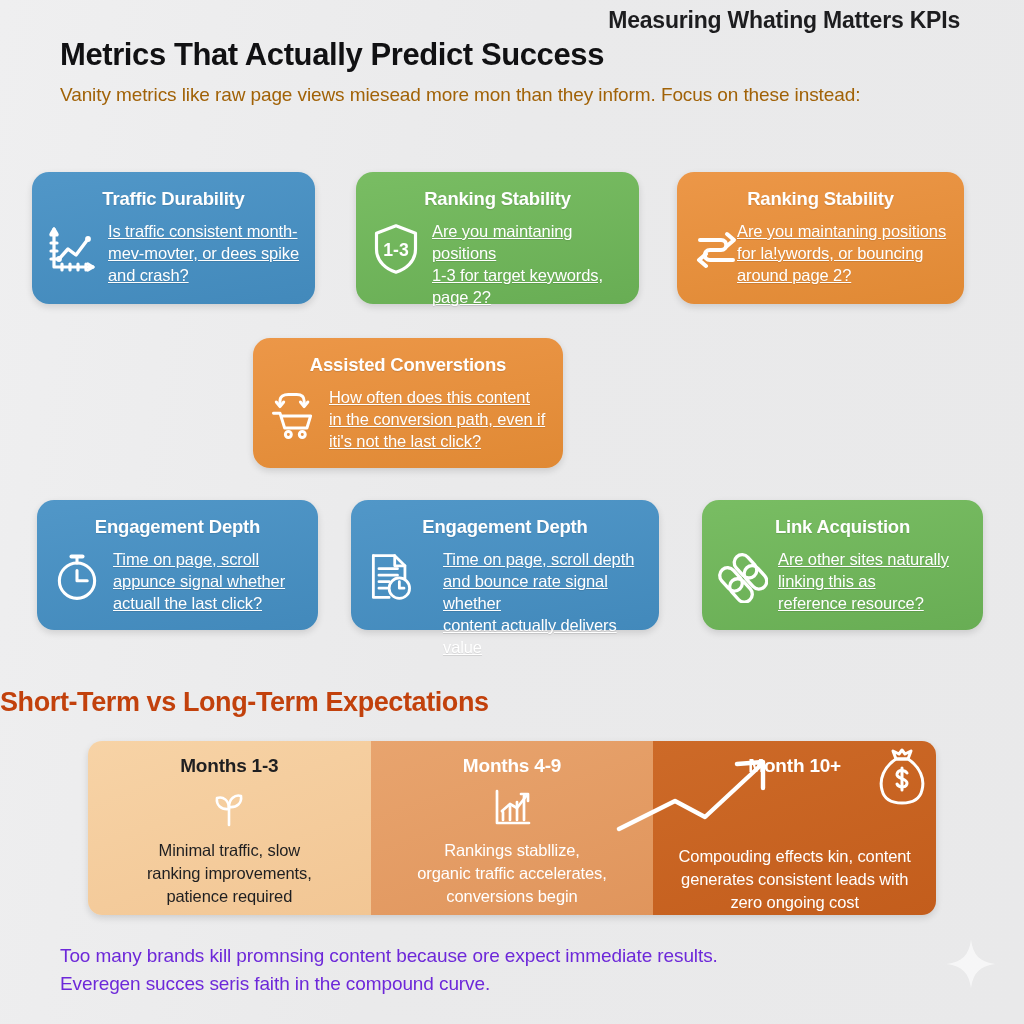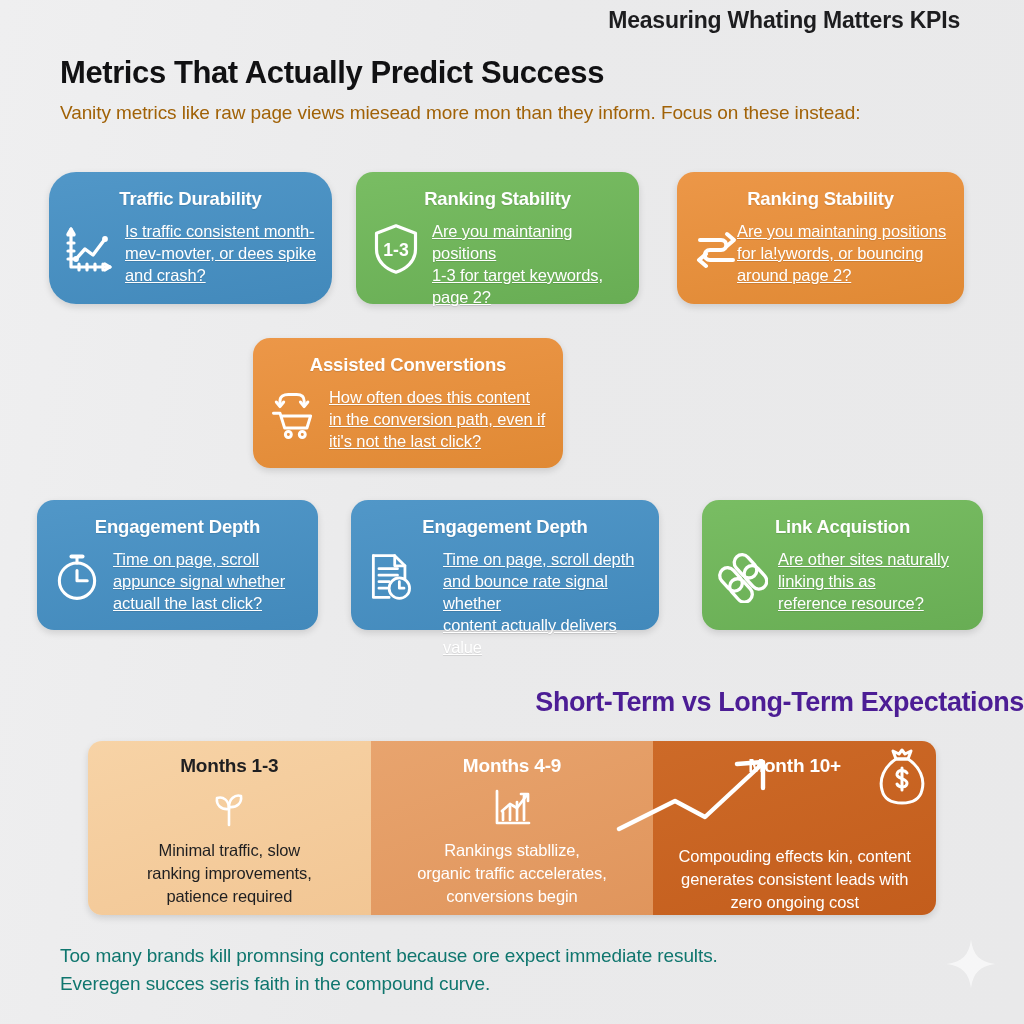--- a/index.html
+++ b/index.html
@@ -34,21 +34,21 @@
     letter-spacing: -0.2px;
     line-height: 1.25;
     text-align: right;
   }
 
   .headline {
     font-size: 31px;
     font-weight: bold;
     color: #111113;
     letter-spacing: -0.4px;
-    margin-top: 19px;
+    margin-top: 1px;
     line-height: 1.2;
   }
 
   .subhead {
     font-size: 19px;
     color: #a16207;
     line-height: 1.42;
     margin-top: 9px;
     letter-spacing: -0.1px;
   }
@@ -93,21 +93,21 @@
     font-size: 16.5px;
     line-height: 1.33;
     letter-spacing: -0.1px;
     padding-top: 1px;
     white-space: pre-line;
     text-shadow: 0 1px 1px rgba(0,0,0,0.10);
     text-decoration: underline;
   }
 
   
-  #card-traffic-durability   { left:  49px; top: 172px; width: 283px; height: 132px; border-radius: 27px; }
+  #card-traffic-durability   { left:  32px; top: 172px; width: 283px; height: 132px; }
   #card-ranking-stability-1  { left: 356px; top: 172px; width: 283px; height: 132px; }
   #card-ranking-stability-2  { left: 677px; top: 172px; width: 287px; height: 132px; }
   #card-assisted-conversions { left: 253px; top: 338px; width: 310px; height: 130px; }
   #card-engagement-depth-1   { left:  37px; top: 500px; width: 281px; height: 130px; }
   #card-engagement-depth-2   { left: 351px; top: 500px; width: 308px; height: 130px; }
   #card-link-acquistion      { left: 702px; top: 500px; width: 281px; height: 130px; }
 
   
   #card-ranking-stability-1 .card-text,
   #card-ranking-stability-2 .card-text { width: 250px; }
@@ -115,24 +115,24 @@
   #card-traffic-durability .card-text  { width: 218px; }
   #card-engagement-depth-1 .card-text  { width: 210px; }
   #card-engagement-depth-2 .card-text  { width: 262px; margin-left: 16px; }
   #card-link-acquistion .card-text     { width: 205px; }
   #card-assisted-conversions .card-text{ width: 232px; }
 
   
   .timeline-title {
     position: absolute;
     left: 0; right: 0; top: 687px;
-    text-align: right;
+    text-align: left;
     font-size: 27px;
     font-weight: bold;
-    color: #4c1d95;
+    color: #c2410c;
     letter-spacing: -0.4px;
   }
 
   .timeline {
     position: absolute;
     left: 88px; top: 741px;
     width: 848px; height: 174px;
     display: flex;
     border-radius: 14px;
     overflow: hidden;
@@ -178,21 +178,21 @@
   }
   .phase-3 .money-bag { position: absolute; right: -6px; top: -40px; width: 56px; height: 62px; }
   .phase-3 .phase-text { margin-top: 14px; }
 
   
   .footer {
     position: absolute;
     left: 60px; top: 942px; width: 880px;
     font-size: 19px;
     line-height: 1.46;
-    color: #0f766e;
+    color: #6d28d9;
     white-space: pre-line;
     letter-spacing: -0.1px;
   }
 
   .sparkle {
     position: absolute;
     right: 27px; bottom: 34px;
     width: 52px; height: 52px;
     opacity: 0.62;
   }

